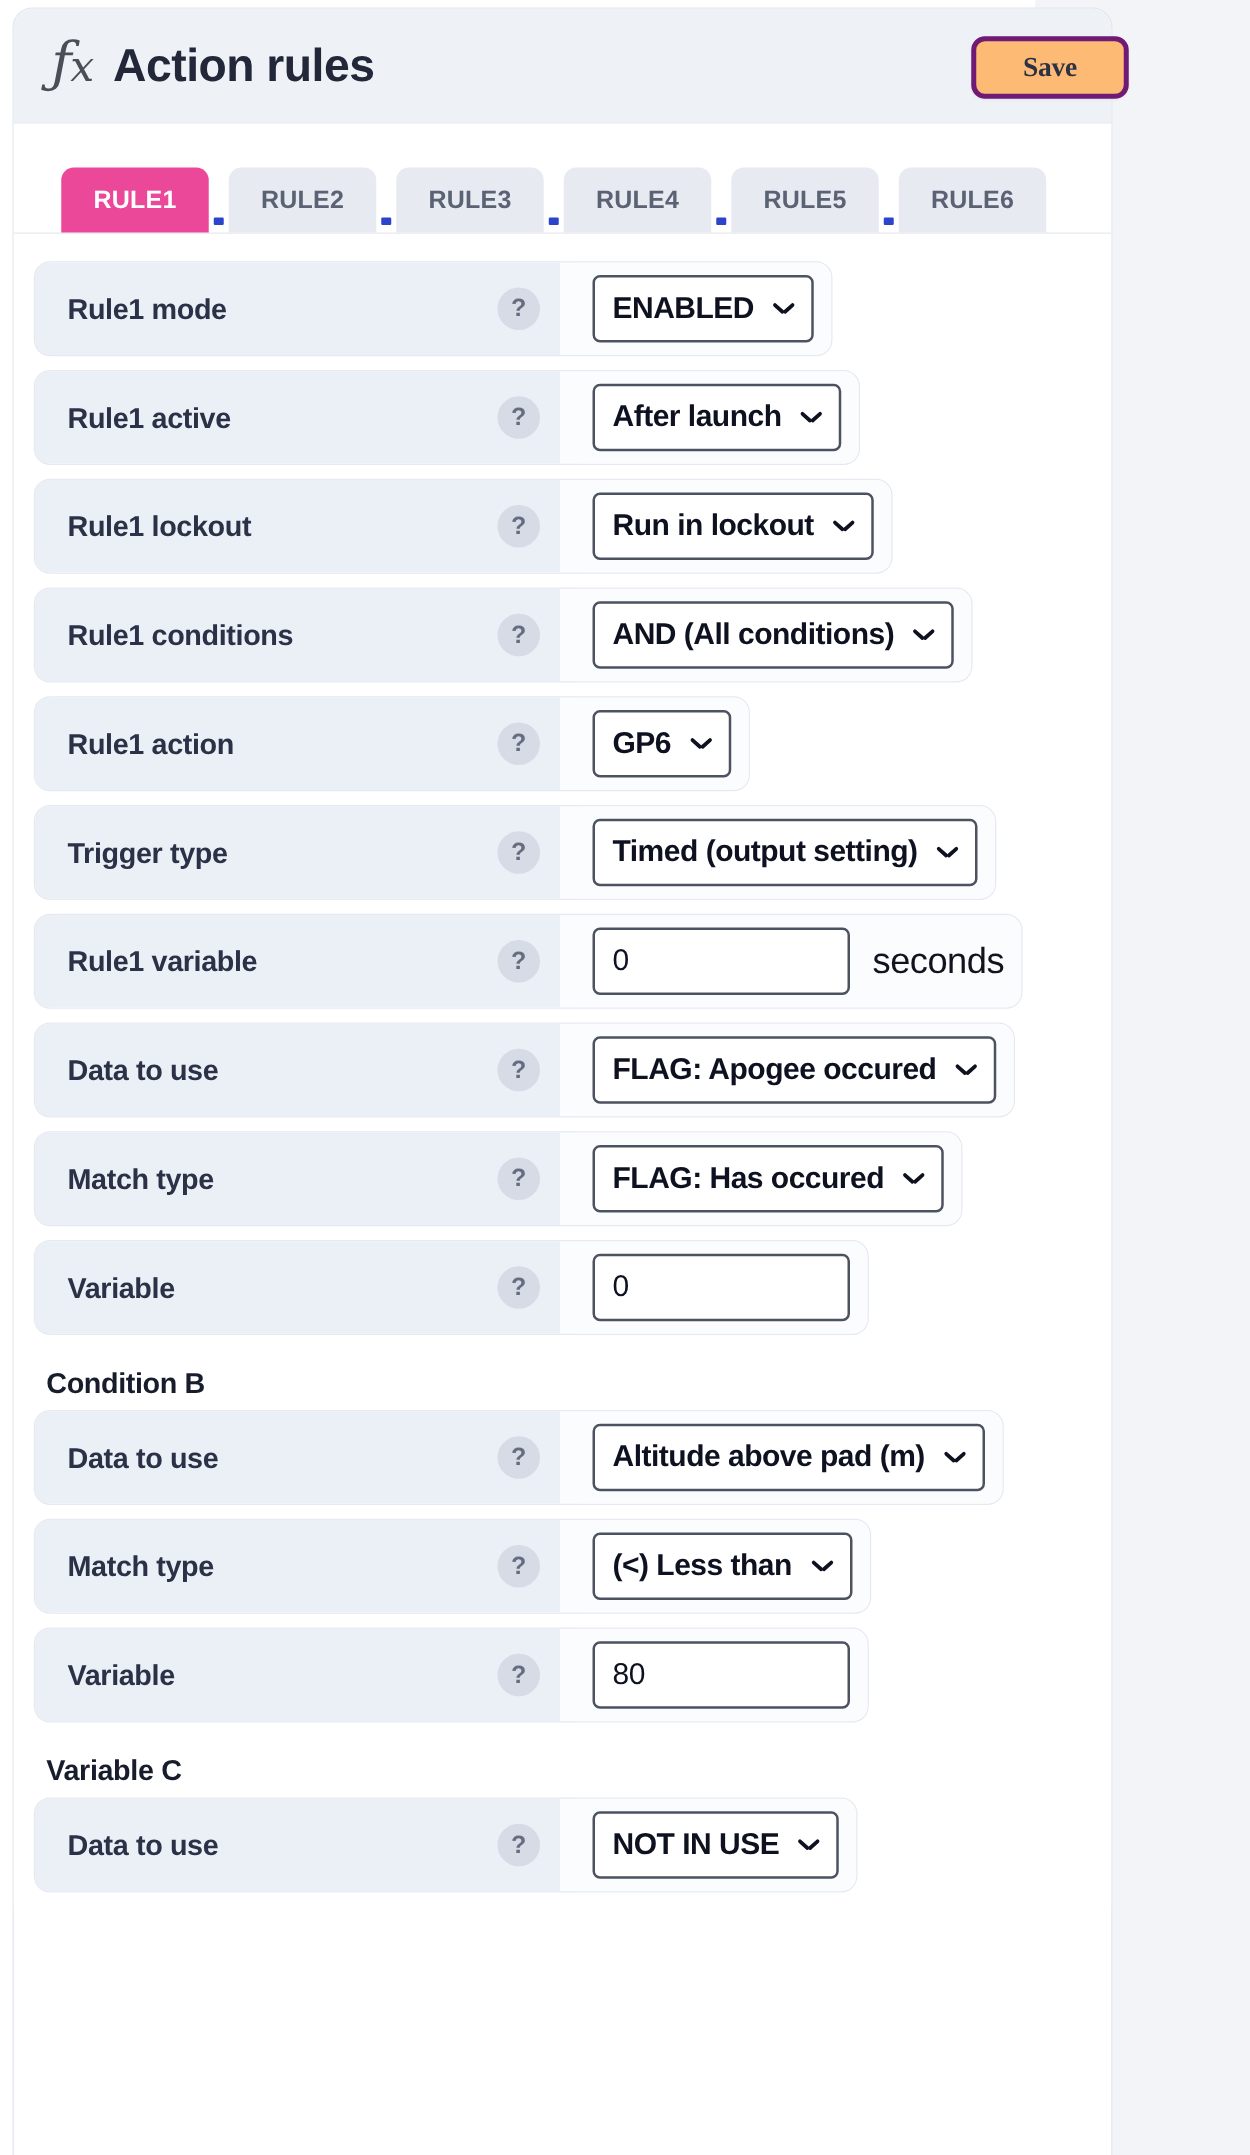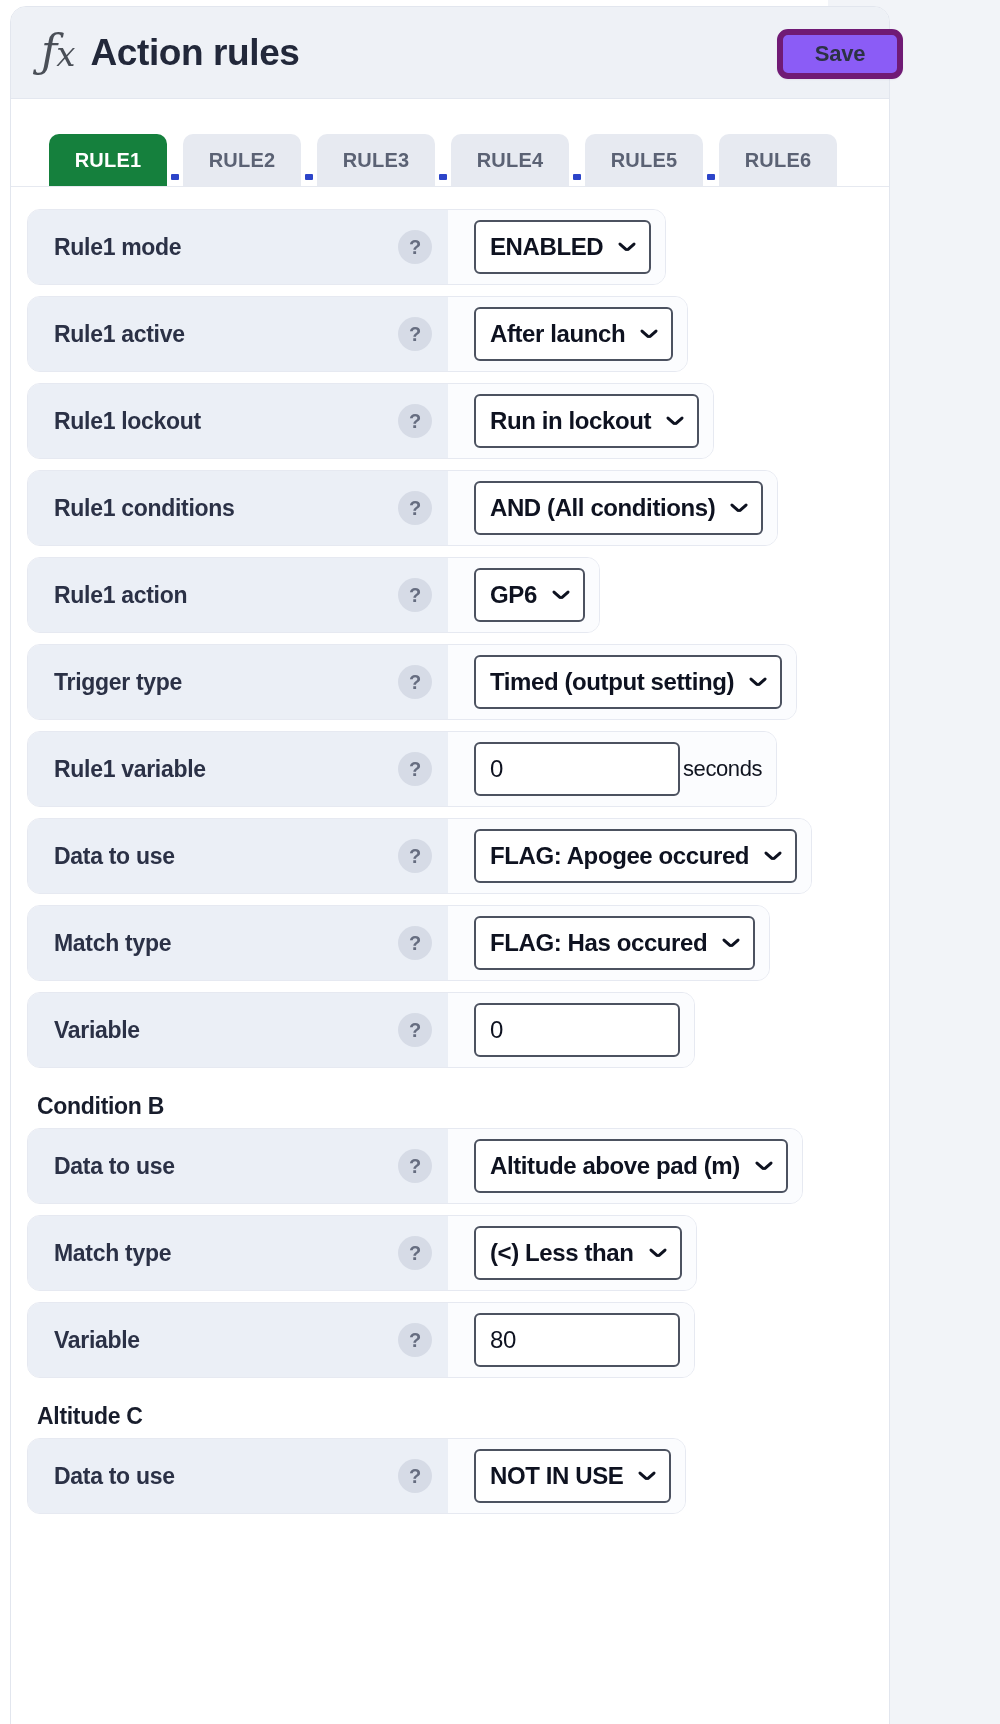--- a/index.html
+++ b/index.html
@@ -51,30 +51,31 @@
   .header-title {
     font-size: 37px;
     font-weight: 700;
     color: #22283a;
     letter-spacing: -0.4px;
   }
   .save-button {
     position: absolute;
     right: -14px; top: 22px;
     width: 126px; height: 50px;
-    background: #8b5cf6;
-    border: 6px solid #701a75;
+    background: #fdba74;
+    border: 4px solid #701a75;
     border-radius: 11px;
     font-size: 22px;
     font-weight: 700;
     color: #2c3245;
     letter-spacing: -0.2px;
     display: flex; align-items: center; justify-content: center;
     cursor: pointer;
     box-shadow: 0 1px 2px rgba(30,40,70,.05);
+    font-family: Liberation Serif, serif;
   }
 
   
   .tab-bar {
     position: relative;
     height: 88px;
     background: #ffffff;
     border-bottom: 1px solid #e6e9f0;
     display: flex;
     align-items: flex-end;
@@ -88,21 +89,21 @@
     padding: 0 16px;
     background: #e7eaf1;
     color: #5b6274;
     border-radius: 10px 10px 0 0;
     font-size: 20px;
     font-weight: 700;
     letter-spacing: 0.2px;
     display: flex; align-items: center; justify-content: center;
     cursor: pointer;
   }
-  .tab.active { background: #15803d; color: #ffffff; }
+  .tab.active { background: #ec4899; color: #ffffff; }
   .tab-sep {
     width: 16px; height: 52px;
     display: flex; align-items: flex-end; justify-content: center;
     padding-bottom: 6px;
   }
   .tab-sep i {
     display: block;
     width: 8px; height: 6px;
     background: #2c44c9;
     border-radius: 1px;
@@ -205,24 +206,24 @@
     background: #ffffff;
     border: 2px solid #4c5260;
     border-radius: 6px;
     font-family: "Liberation Sans", sans-serif;
     font-size: 24px;
     color: #0e1220;
     padding: 0 14px;
     letter-spacing: -0.3px;
   }
   .unit {
-    font-size: 22px;
+    font-size: 29px;
     color: #10141f;
     letter-spacing: -0.4px;
-    margin-left: 3px;
+    margin-left: 18px;
     white-space: nowrap;
   }
 
   
 </style>
 </head>
 <body>
 
 <div id="app">
   <div class="card">
@@ -385,21 +386,21 @@
             </div>
           </div>
         </div><div class="row">
           <div class="row-label">
             <span class="label-text">Variable</span>
             <span class="help-badge">?</span>
           </div>
           <div class="row-control">
             <input class="txt" type="text" value="80" style="">
           </div>
-        </div><div class="section-title">Altitude C</div><div class="row">
+        </div><div class="section-title">Variable C</div><div class="row">
           <div class="row-label">
             <span class="label-text">Data to use</span>
             <span class="help-badge">?</span>
           </div>
           <div class="row-control">
             <div class="sel">
               <span>NOT IN USE</span>
               <span class="chev"></span>
             </div>
           </div>

